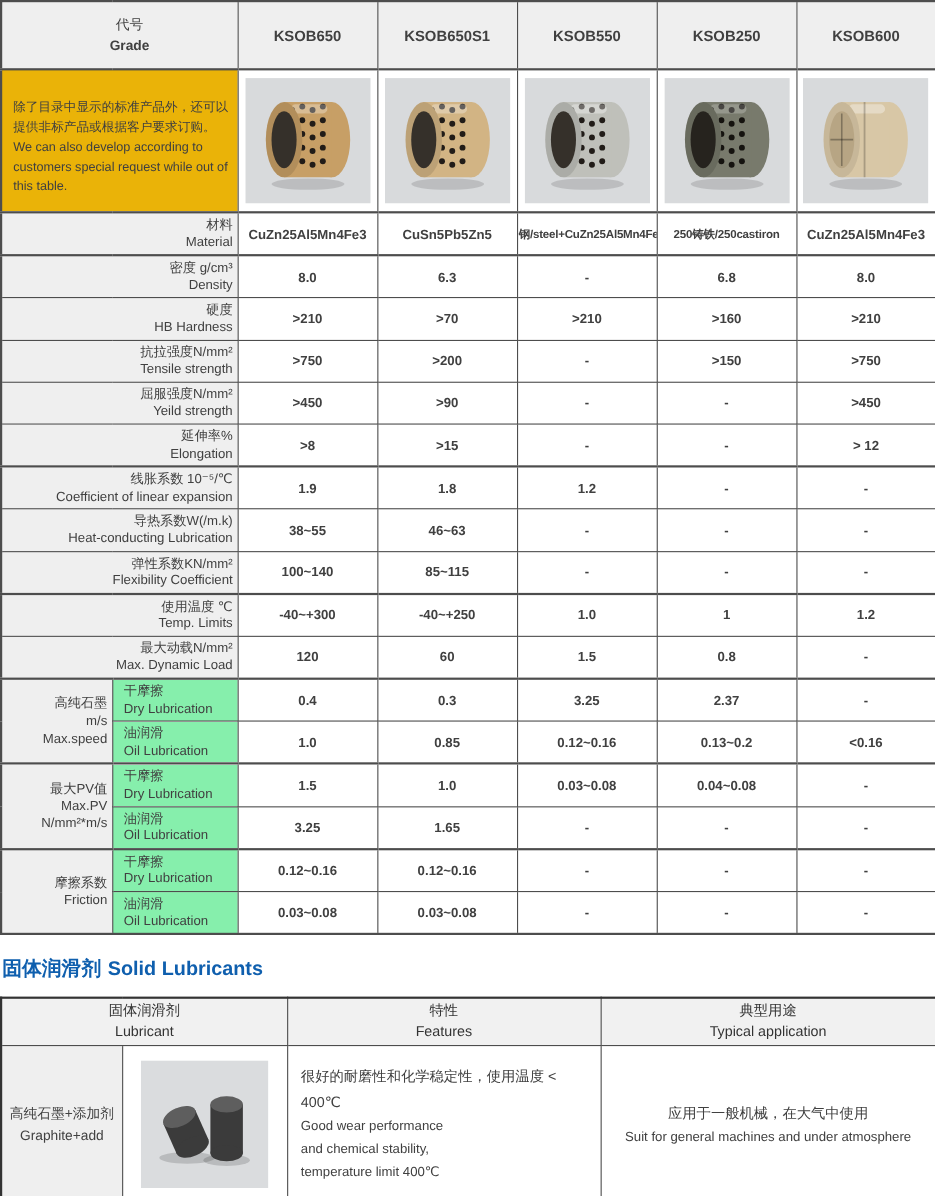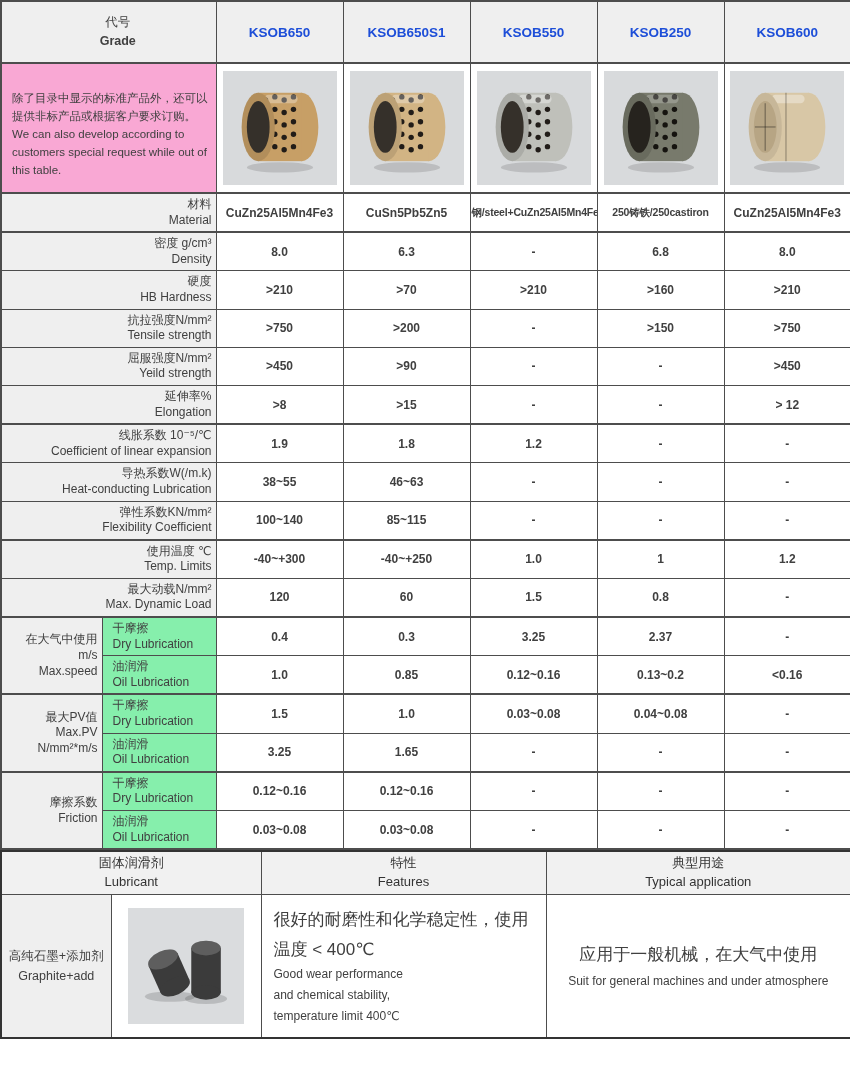--- a/index.html
+++ b/index.html
@@ -4,43 +4,43 @@
 <style>
   html,body{margin:0;padding:0;background:#fff;}
   body{width:850px;font-family:"Liberation Sans","DejaVu Sans",sans-serif;color:#404040;}
   .page{width:850px;}
 
   
   table.spec{border-collapse:collapse;table-layout:fixed;width:850px;border:2px solid #4d4d4d;}
   table.spec td,table.spec th{border:1px solid #4d4d4d;overflow:hidden;}
   tr.t2 td,tr.t2 th{border-top:2px solid #4d4d4d;}
   th.grade-head{background:#efefef;height:58px;text-align:center;vertical-align:middle;padding:0 0 0 18px;font-size:12.5px;font-weight:normal;line-height:1.5;}
-  th.grade{background:#efefef;height:58px;font-size:13.5px;font-weight:bold;text-align:center;color:#1d4ed8;}
-  td.note{background:#f9a8d4;vertical-align:middle;padding:20px 8px 6px 10px;font-size:11.5px;line-height:1.55;text-align:left;}
+  th.grade{background:#efefef;height:58px;font-size:13.5px;font-weight:bold;text-align:center;color:#404040;}
+  td.note{background:#eab308;vertical-align:middle;padding:20px 8px 6px 10px;font-size:11.5px;line-height:1.55;text-align:left;}
   td.photo-cell{background:#fff;text-align:center;vertical-align:middle;height:122px;padding:3px;}
   td.lab{background:#efefef;text-align:right;vertical-align:middle;padding:3px 4px 3px 10px;font-size:12px;line-height:1.3;}
   td.sublab{background:#86efac;text-align:left;vertical-align:middle;padding:3px 4px 3px 10px;font-size:12px;line-height:1.3;}
   td.val{text-align:center;vertical-align:middle;font-size:12px;font-weight:bold;height:27px;}
   tr.vrow td.val{height:28px;}
   td.val.small{font-size:10.5px;letter-spacing:-0.2px;}
   tr.srow td{height:29px;}
 
   
   .sec-title{margin:18px 0 14px 2px;font-size:18px;font-weight:bold;color:#0f5fae;}
   .sec-title .en{margin-left:6px;}
 
   
   table.lub{border-collapse:collapse;table-layout:fixed;width:850px;border:2px solid #333;}
   table.lub td,table.lub th{border:1px solid #4d4d4d;}
   .lub th{background:#f1f1f1;height:40px;font-size:13px;font-weight:normal;text-align:center;line-height:1.45;color:#333;}
   td.lub-name{background:#efefef;text-align:center;vertical-align:middle;font-size:12.5px;line-height:1.6;height:140px;}
   td.lub-img{background:#fff;text-align:center;vertical-align:middle;}
   td.feat{background:#fff;text-align:left;vertical-align:middle;padding:8px 6px 8px 12px;font-size:12px;line-height:1.75;}
   td.appl{background:#fff;text-align:center;vertical-align:middle;font-size:12px;line-height:1.8;}
-  .cnline{font-size:17px;}
+  .cnline{font-size:13px;}
 
   svg{display:block;margin:0 auto;}
 </style>
 </head>
 <body>
 
 <div class="page">
 
   <table class="spec">
     <colgroup>
@@ -351,21 +351,21 @@
       </td>
       <td class="val">120</td>
       <td class="val">60</td>
       <td class="val">1.5</td>
       <td class="val">0.8</td>
       <td class="val">-</td>
     </tr>
 
     <tr class="t2 srow">
       <td class="lab" rowspan="2">
-        <div>在大气中使用</div>
+        <div>高纯石墨</div>
         <div>m/s</div>
         <div>Max.speed</div>
       </td>
       <td class="sublab">
         <div>干摩擦</div>
         <div>Dry Lubrication</div>
       </td>
       <td class="val">0.4</td>
       <td class="val">0.3</td>
       <td class="val">3.25</td>
@@ -434,20 +434,23 @@
       </td>
       <td class="val">0.03~0.08</td>
       <td class="val">0.03~0.08</td>
       <td class="val">-</td>
       <td class="val">-</td>
       <td class="val">-</td>
     </tr>
   </tbody>
     </table>
 
+  <div class="sec-title">
+    <span class="cn">固体润滑剂</span><span class="en">Solid Lubricants</span>
+  </div>
 
   <table class="lub">
     <colgroup>
       <col style="width:110px">
         <col style="width:150px">
         <col style="width:285px">
         <col style="width:305px">
     </colgroup>
     <tbody>
         <tr>

